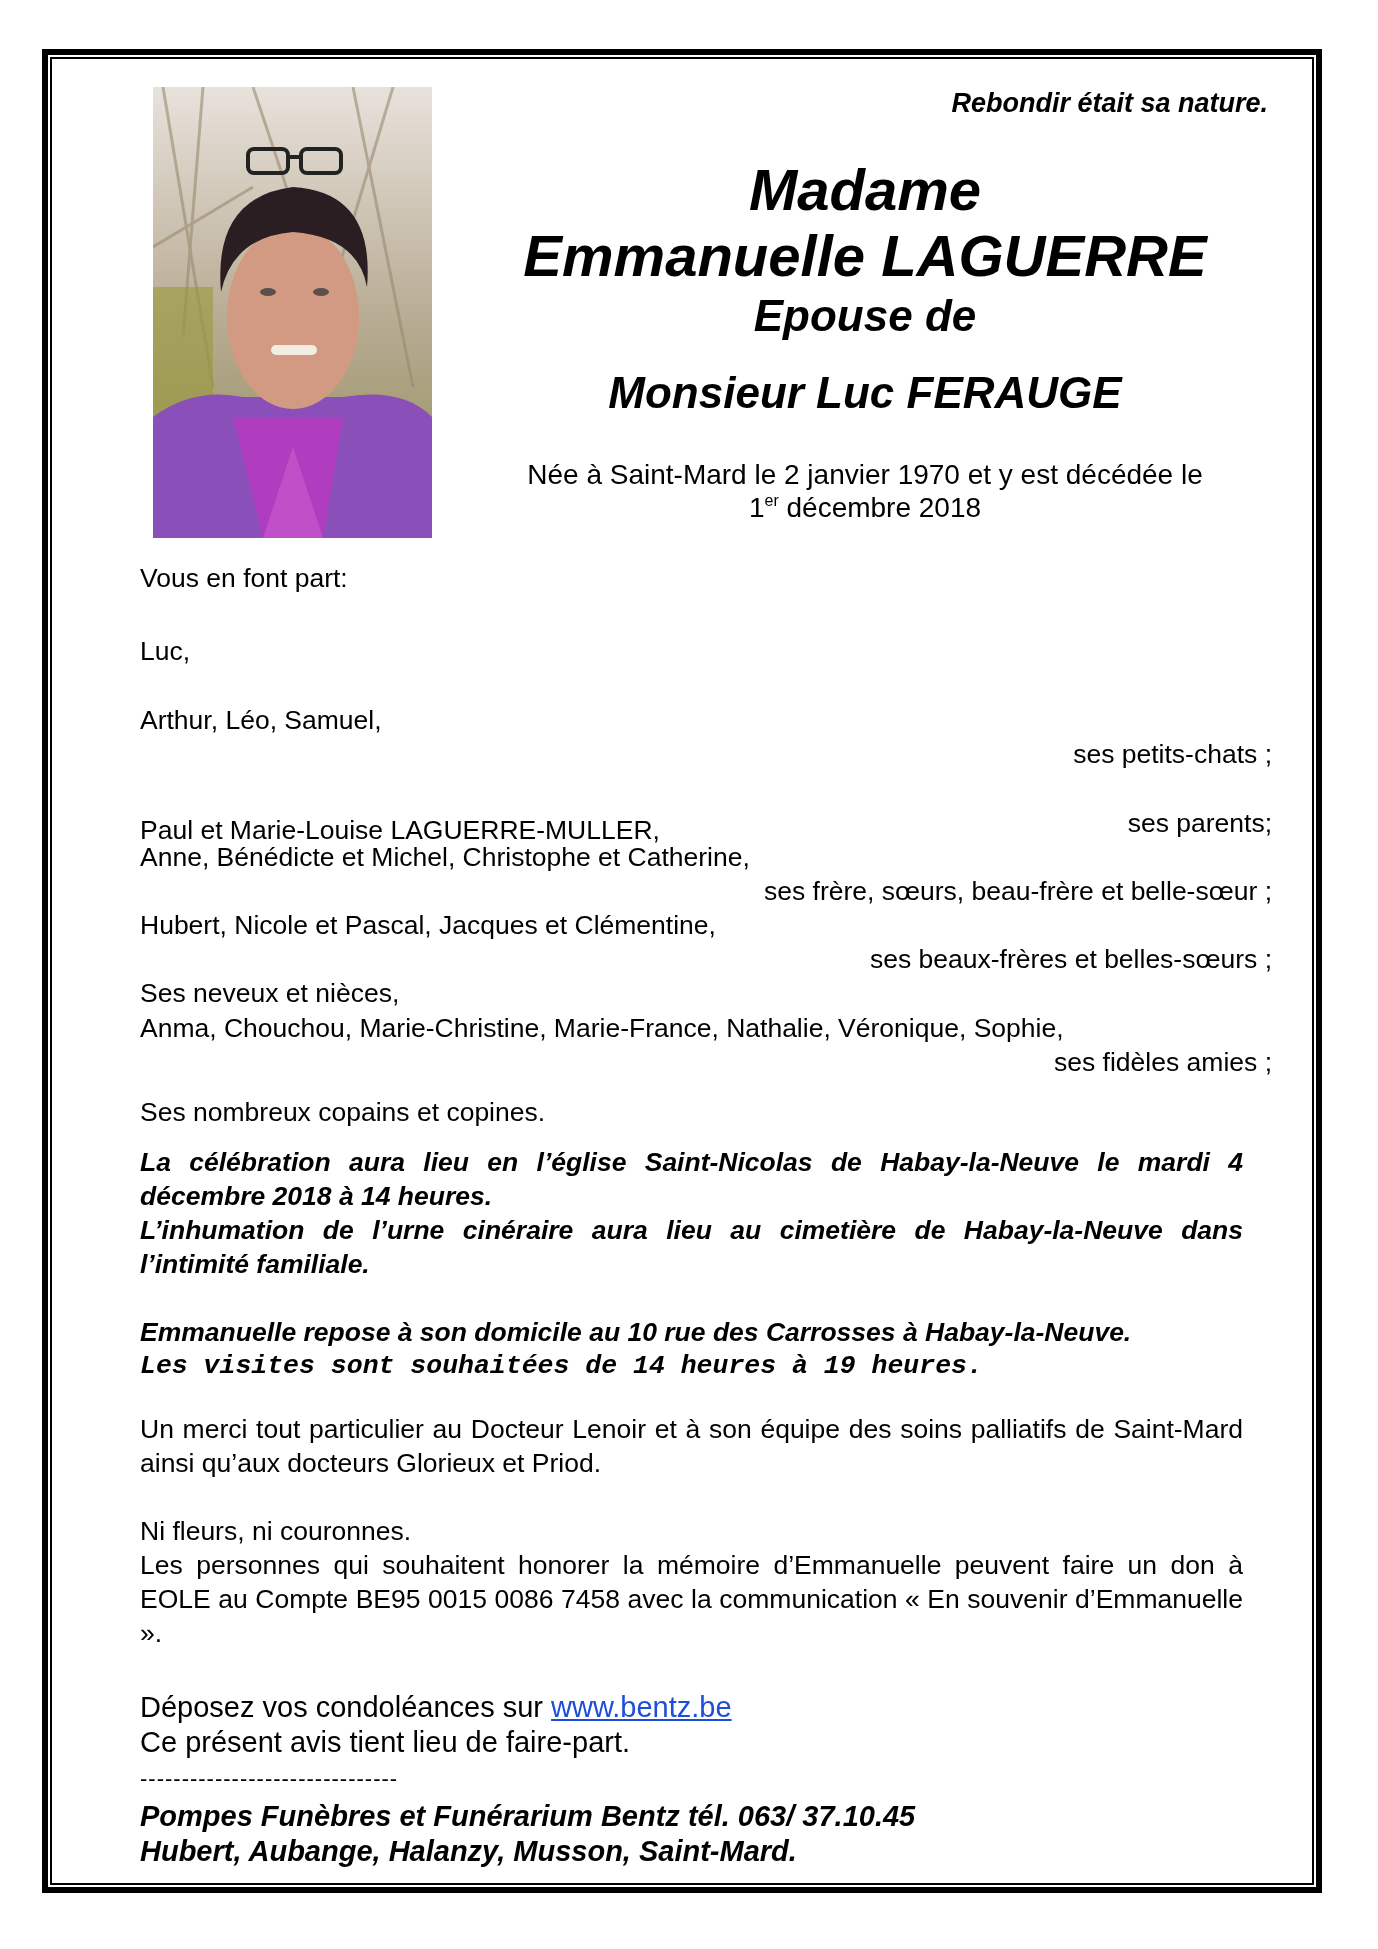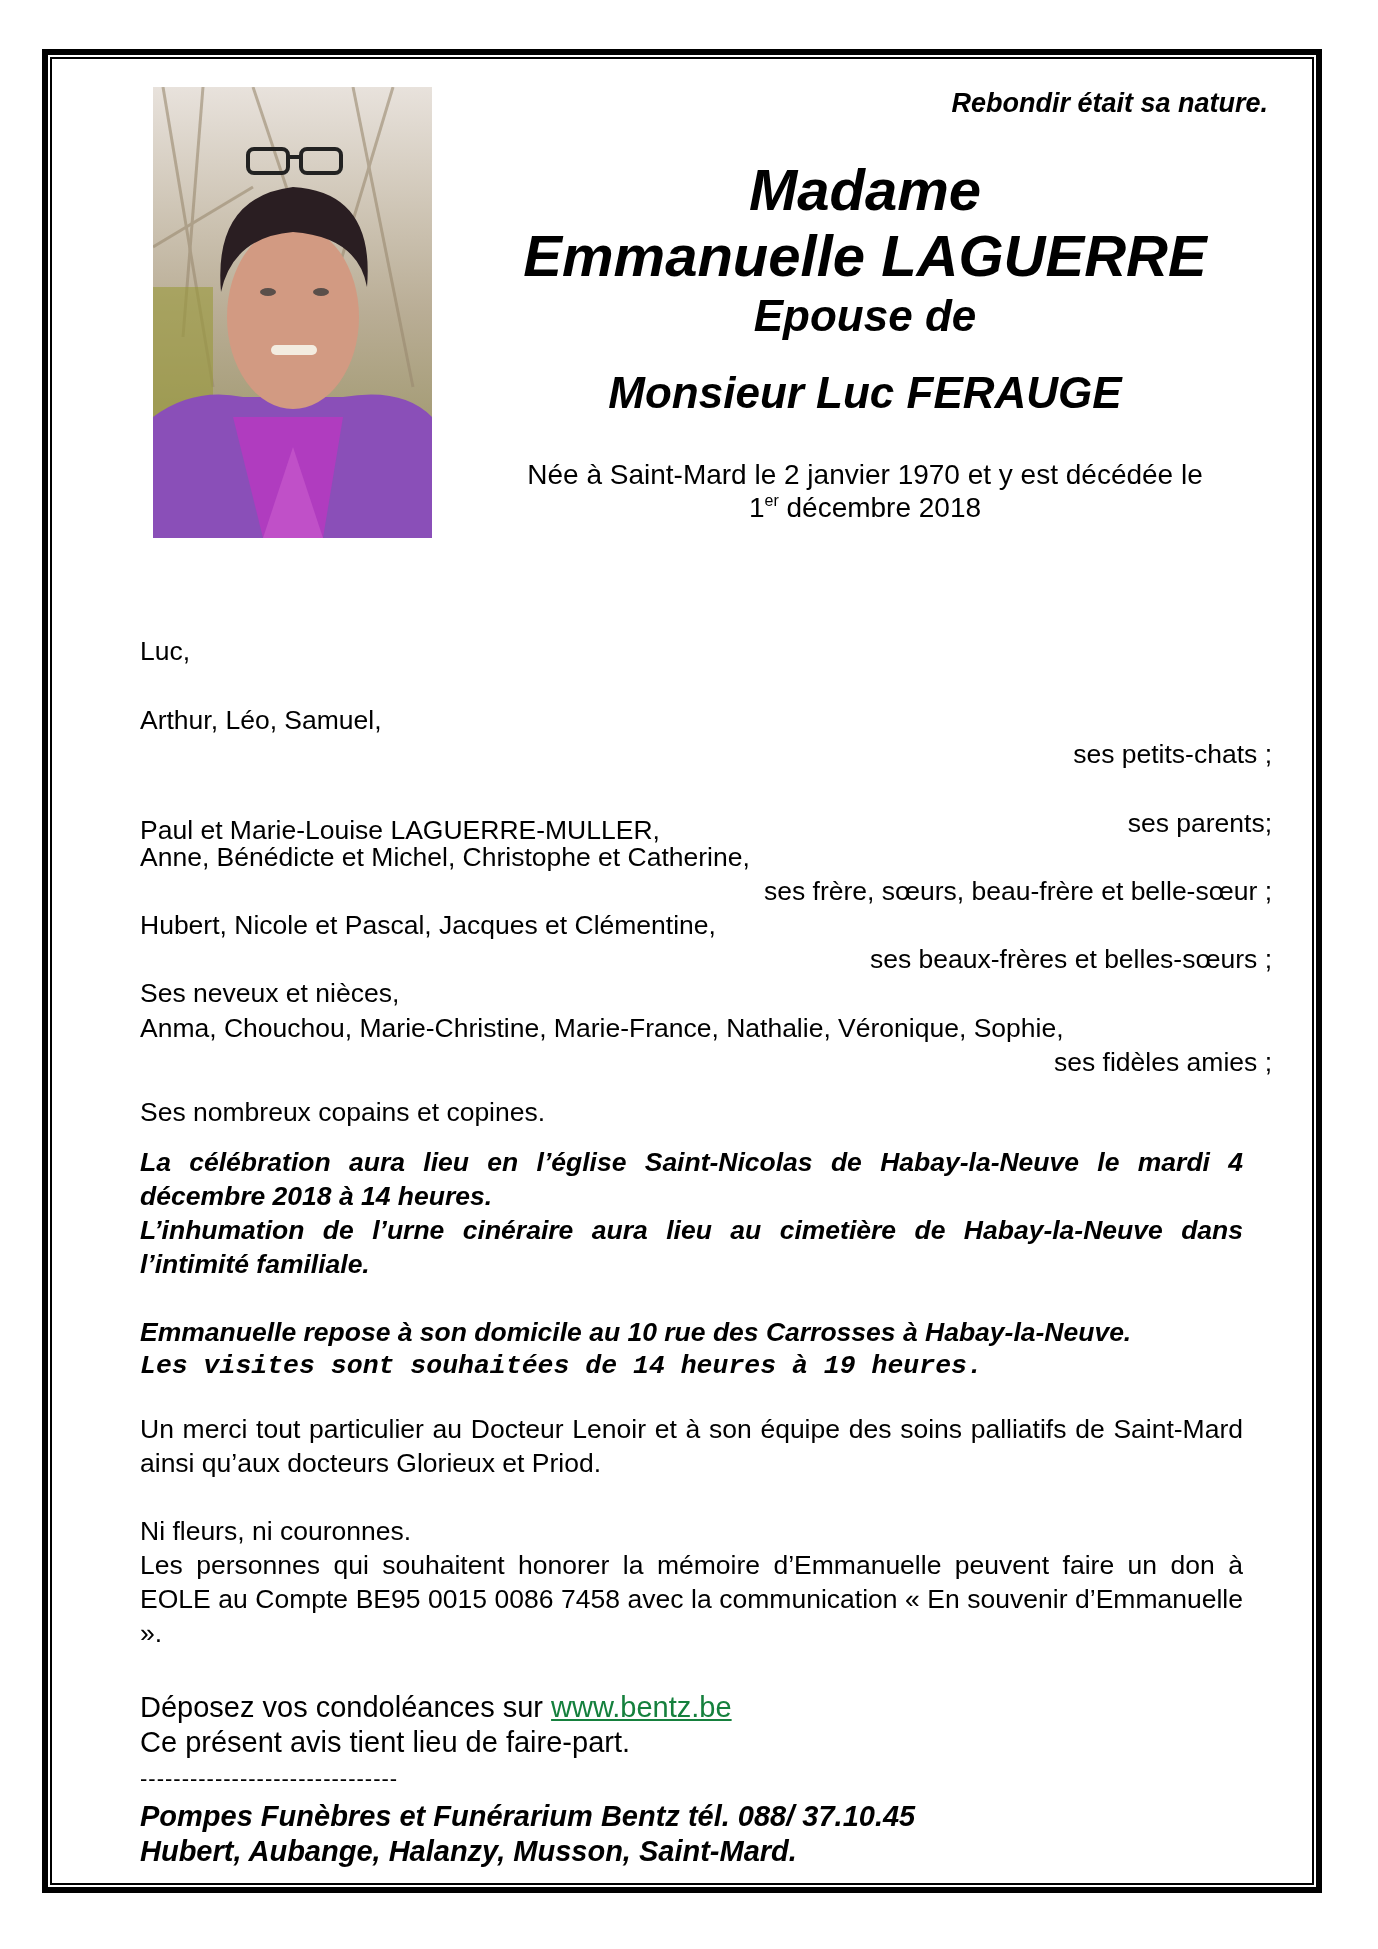--- a/index.html
+++ b/index.html
@@ -15,21 +15,21 @@
   .title-name { font-size:58px; line-height:68px; }
   .title-epouse { font-size:44px; line-height:52px; }
   .title-spouse { font-size:44px; line-height:56px;margin-top:23px; }
   .birth { position:absolute; left:440px; width:850px; top:458px; text-align:center; font-size:28px; line-height:33px; }
   .birth sup { font-size:16px; vertical-align:11px; line-height:0; }
   .body-text { position:absolute; left:140px; width:1132px; font-size:26.5px; }
   .line { position:absolute; left:0; width:100%; line-height:30px; height:30px; }
   .line.right { text-align:right; }
   .para { position:absolute; left:140px; width:1103px; font-size:26.5px; line-height:34px; text-align:justify; }
   .para.bi { font-weight:bold; font-style:italic; }
-  .link { color:#15803d; text-decoration:underline; }
+  .link { color:#1d4ed8; text-decoration:underline; }
   .footer-bi { font-weight:bold; font-style:italic; font-size:29px; }
 </style>
 </head>
 <body>
 
 <div class="frame-outer"></div>
 <div class="frame-inner"></div>
 
 <div class="photo" title="Portrait of Emmanuelle LAGUERRE">
   <svg viewBox="0 0 279 451" preserveAspectRatio="none">
@@ -74,20 +74,21 @@
   <div class="title-epouse">Epouse de</div>
   <div class="title-spouse">Monsieur Luc FERAUGE</div>
 </div>
 
 <div class="birth">
   <div>Née à Saint-Mard le 2 janvier 1970 et y est décédée le</div>
   <div><span>1</span><sup>er</sup><span> décembre 2018</span></div>
 </div>
 
 <div class="body-text" style="top:563px; height:560px;">
+  <div class="line" style="top:0px;">Vous en font part:</div>
   <div class="line" style="top:73px;">Luc,</div>
   <div class="line" style="top:142px;">Arthur, Léo, Samuel,</div>
   <div class="line right" style="top:176px;">ses petits-chats ;</div>
   <div class="line" style="top:207px;margin-top:45px;">Paul et Marie-Louise LAGUERRE-MULLER,</div>
   <div class="line right" style="top:245px;">ses parents;</div>
   <div class="line" style="top:279px;">Anne, Bénédicte et Michel, Christophe et Catherine,</div>
   <div class="line right" style="top:313px;">ses frère, sœurs, beau-frère et belle-sœur ;</div>
   <div class="line" style="top:347px;">Hubert, Nicole et Pascal, Jacques et Clémentine,</div>
   <div class="line right" style="top:381px;">ses beaux-frères et belles-sœurs ;</div>
   <div class="line" style="top:415px;">Ses neveux et nièces,</div>
@@ -101,14 +102,14 @@
 <div class="para bi" style="top:1315px; text-align:left;">Emmanuelle repose à son domicile au 10 rue des Carrosses à Habay-la-Neuve.</div>
 <div class="para bi" style="top:1349px; text-align:left;font-family:Liberation Mono, monospace;">Les visites sont souhaitées de 14 heures à 19 heures.</div>
 
 <div class="para" style="top:1412px;">Un merci tout particulier au Docteur Lenoir et à son équipe des soins palliatifs de Saint-Mard ainsi qu’aux docteurs Glorieux et Priod.</div>
 <div class="para" style="top:1514px;">Ni fleurs, ni couronnes.</div>
 <div class="para" style="top:1548px;">Les personnes qui souhaitent honorer la mémoire d’Emmanuelle peuvent faire un don à EOLE au Compte BE95 0015 0086 7458 avec la communication « En souvenir d’Emmanuelle ».</div>
 
 <div class="para" style="top:1690px; font-size:29px; text-align:left;"><span>Déposez vos condoléances sur </span><span class="link">www.bentz.be</span></div>
 <div class="para" style="top:1725px; font-size:29px; text-align:left;">Ce présent avis tient lieu de faire-part.</div>
 <div class="para" style="top:1762px; font-size:22px; text-align:left; letter-spacing:1px;">-------------------------------</div>
-<div class="para footer-bi" style="top:1799px; text-align:left;">Pompes Funèbres et Funérarium Bentz  tél. 088/ 37.10.45</div>
+<div class="para footer-bi" style="top:1799px; text-align:left;">Pompes Funèbres et Funérarium Bentz  tél. 063/ 37.10.45</div>
 <div class="para footer-bi" style="top:1834px; text-align:left;">Hubert, Aubange, Halanzy, Musson, Saint-Mard.</div>
 
 </body></html>

